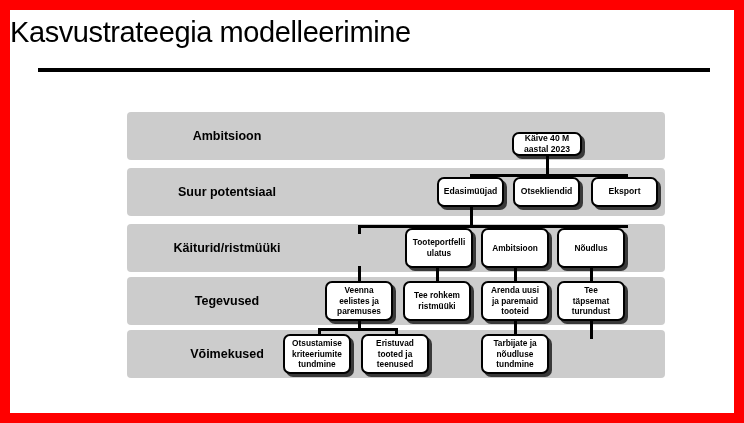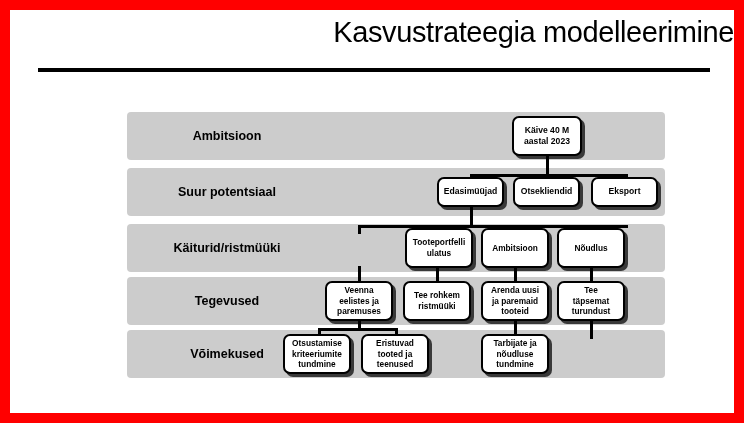--- a/index.html
+++ b/index.html
@@ -20,21 +20,21 @@
     position:absolute;background:#ff0000;
   }
   .frame-top{left:0;top:0;width:744px;height:10px;}
   .frame-bottom{left:0;bottom:0;width:744px;height:10px;}
   .frame-left{left:0;top:0;width:10px;height:423px;}
   .frame-right{right:0;top:0;width:10px;height:423px;}
 
   
   #title{
     position:absolute;left:10px;top:16px;width:724px;
-    text-align:right;
+    text-align:left;
     font-size:29px;
     font-weight:400;
     letter-spacing:-0.4px;
     color:#000;
     white-space:nowrap;
   }
   #title-rule{
     position:absolute;left:38px;top:68px;width:672px;height:4px;
     background:#000;
   }
@@ -124,21 +124,21 @@
   <div class="ln lnv" style="left:590px;top:266px;height:20px"></div>
 
   <div class="ln lnv" style="left:358px;top:319px;height:12px"></div>
   <div class="ln lnh" style="left:318px;top:328px;width:80px"></div>
   <div class="ln lnv" style="left:318px;top:328px;height:11px"></div>
   <div class="ln lnv" style="left:395px;top:328px;height:11px"></div>
 
   <div class="ln lnv" style="left:514px;top:319px;height:20px"></div>
   <div class="ln lnv" style="left:590px;top:319px;height:20px"></div>
 
-  <div class="node big" style="left:512px;top:116px;width:70px;height:40px">Käive 40 M<br>aastal 2023</div>
+  <div class="node big" style="left:512px;top:132px;width:70px;height:24px">Käive 40 M<br>aastal 2023</div>
 
   <div class="node big" style="left:437px;top:177px;width:67px;height:30px">Edasimüüjad</div>
   <div class="node big" style="left:513px;top:177px;width:67px;height:30px">Otsekliendid</div>
   <div class="node big" style="left:591px;top:177px;width:67px;height:30px">Eksport</div>
 
   <div class="node" style="left:405px;top:228px;width:68px;height:40px">Tooteportfelli<br>ulatus</div>
   <div class="node" style="left:481px;top:228px;width:68px;height:40px">Ambitsioon</div>
   <div class="node" style="left:557px;top:228px;width:68px;height:40px">Nõudlus</div>
 
   <div class="node" style="left:325px;top:281px;width:68px;height:40px">Veenna<br>eelistes ja<br>paremuses</div>

